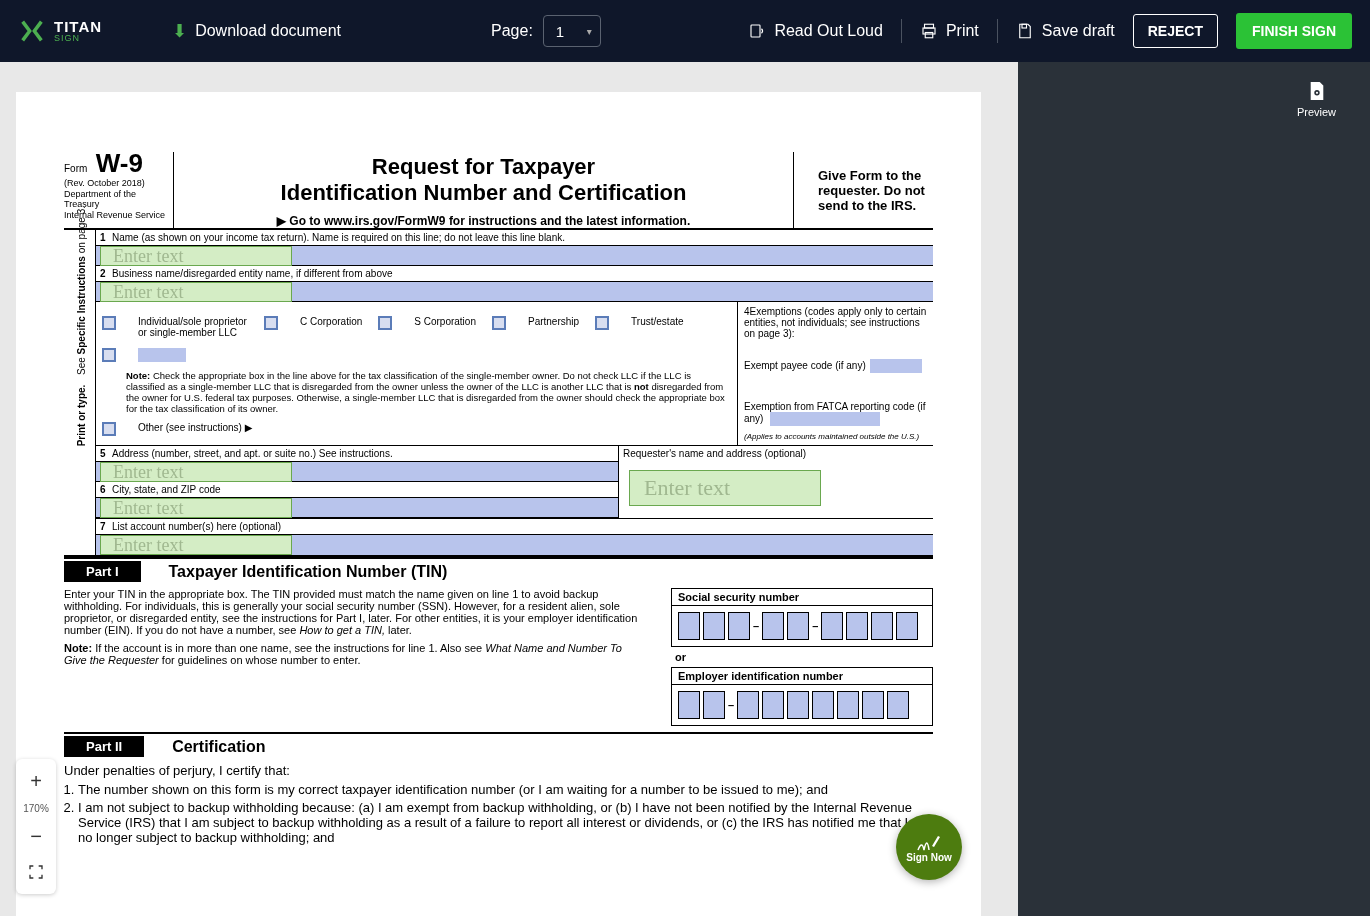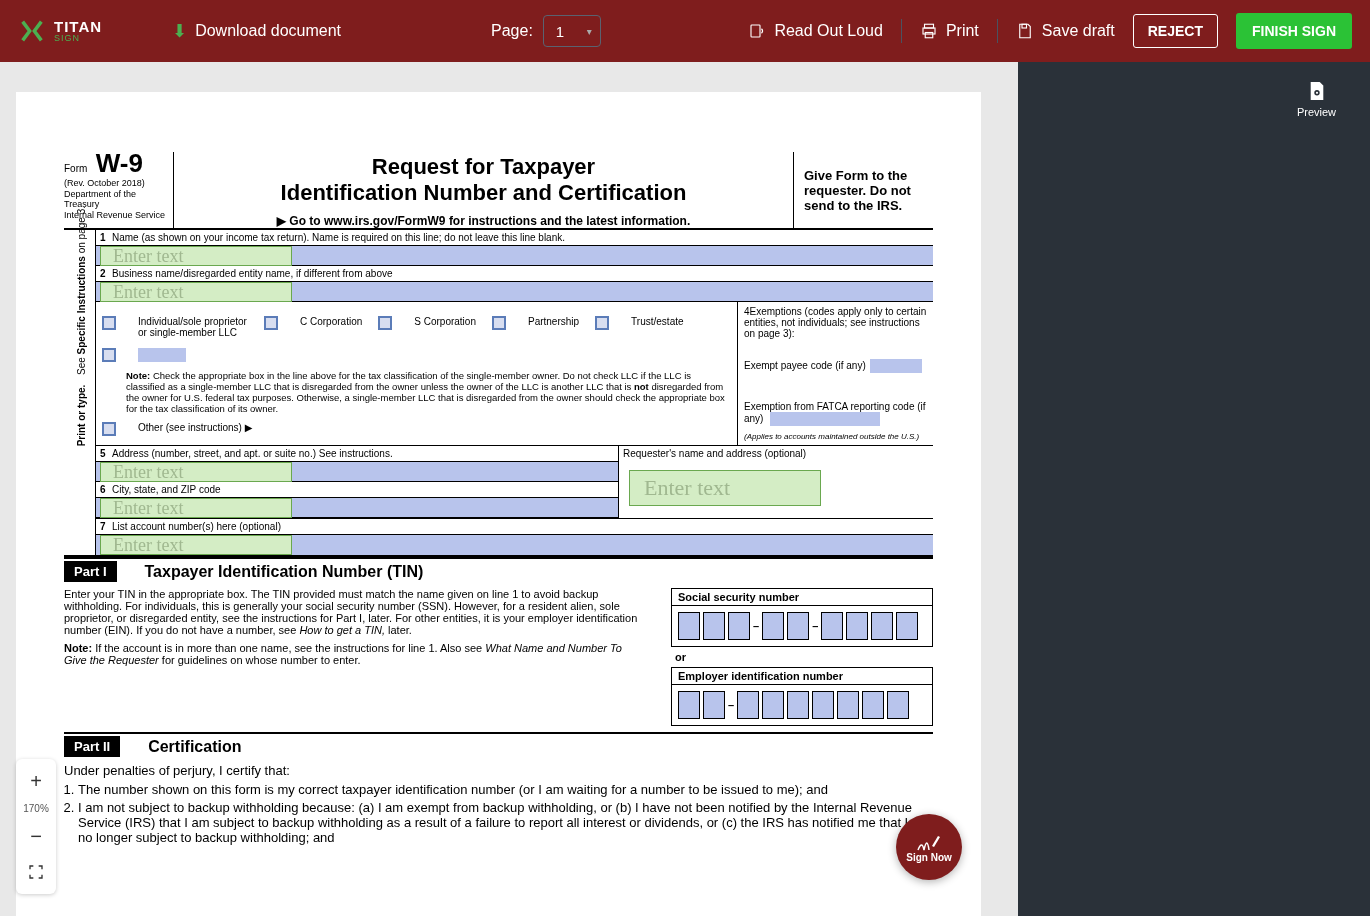--- a/index.html
+++ b/index.html
@@ -1,19 +1,19 @@
 <!DOCTYPE html>
 <html><head>
 <meta charset="utf-8">
 <style>
 * { margin: 0; padding: 0; box-sizing: border-box; }
 body { font-family: Arial, sans-serif; background: #2a3139; overflow: hidden; }
 
 
-.header { height: 62px; background: #7f1d1d; display: flex; align-items: center; padding: 16px 18px; color: #fff; }
+.header { height: 62px; background: #0f172a; display: flex; align-items: center; padding: 16px 18px; color: #fff; }
 .logo { display: flex; align-items: center; gap: 8px; margin-right: 60px; }
 .logo-icon { width: 28px; height: 28px; }
 .logo-text { display: flex; flex-direction: column; line-height: 1; }
 .logo-title { font-size: 15px; font-weight: bold; letter-spacing: 1px; }
 .logo-sub { font-size: 9px; color: #4caf50; letter-spacing: 1px; }
 .header-btn { display: flex; align-items: center; gap: 8px; color: #fff; font-size: 16px; cursor: pointer; padding: 6px 10px; }
 .download-icon { color: #4caf50; font-size: 18px; }
 .page-section { display: flex; align-items: center; gap: 10px; margin-left: 140px; }
 .page-label { font-size: 16px; }
 .page-select { background: transparent; border: 1px solid #5a6270; border-radius: 4px; color: #fff; padding: 6px 24px 6px 12px; font-size: 15px; position: relative; width: 58px; height: 32px; display: flex; align-items: center; }
@@ -42,21 +42,21 @@
 .form-head { display: flex; border-bottom: 2px solid #000; }
 .form-head-left { width: 110px; border-right: 1px solid #000; display: flex; flex-direction: column; padding-right: 6px; }
 .form-head-left .form-label { font-size: 10px; display: inline; }
 .form-head-left .w9 { font-size: 26px; font-weight: bold; line-height: 0.85; display: inline-block; margin-left: 4px; }
 .form-head-left .rev { font-size: 9px; margin-top: 2px; }
 .form-head-left .dept { font-size: 9px; margin-top: 1px; }
 .form-head-center { flex: 1; text-align: center; padding: 0 12px; }
 .form-head-center .h1 { font-size: 22px; font-weight: bold; margin-top: 2px; }
 .form-head-center .h2 { font-size: 22px; font-weight: bold; }
 .form-head-center .goto { font-size: 12px; font-weight: bold; margin-top: 8px; }
-.form-head-right { width: 140px; border-left: 1px solid #000; padding-left: 10px; font-size: 13px; font-weight: bold; display: flex; align-items: center; }
+.form-head-right { width: 140px; border-left: 1px solid #000; padding-left: 24px; font-size: 13px; font-weight: bold; display: flex; align-items: center; }
 
 
 .form-body { display: flex; border-bottom: 2px solid #000; }
 .side-caption { width: 32px; border-right: 1px solid #000; position: relative; }
 .side-caption .rot { position: absolute; transform: rotate(-90deg); transform-origin: center; font-size: 10px; white-space: nowrap; left: -68px; top: 180px; width: 170px; text-align: center; }
 .side-caption .rot2 { top: 55px; left: -98px; width: 230px; }
 .form-lines { flex: 1; }
 .line { border-bottom: 1px solid #000; font-size: 10px; padding: 2px 4px; }
 .line .num { font-weight: bold; display: inline-block; width: 12px; }
 .hl-row { background: #b8c4ec; height: 20px; border-bottom: 1px solid #000; position: relative; }
@@ -73,21 +73,21 @@
 .llc-input { display: inline-block; width: 48px; height: 14px; background: #b8c4ec; vertical-align: middle; }
 .exempt-input { display: inline-block; width: 52px; height: 14px; background: #b8c4ec; vertical-align: middle; margin-left: 4px; }
 .applies { font-size: 8px; font-style: italic; margin-top: 6px; }
 
 .line-5-6 { display: flex; }
 .line-56-left { flex: 1; }
 .line-56-right { width: 315px; border-left: 1px solid #000; }
 .req-input { position: absolute; left: 10px; top: 24px; width: 192px; height: 36px; background: #d4edc5; border: 1px solid #6aa84f; display: flex; align-items: center; font-size: 22px; color: #a0b890; padding-left: 14px; font-family: serif; }
 
 
-.part-header { background: #000; color: #fff; font-size: 13px; font-weight: bold; padding: 3px 10px; display: inline-block; }
+.part-header { background: #000; color: #fff; font-size: 13px; font-weight: bold; padding: 3px 22px; display: inline-block; }
 .part-row { border-top: 2px solid #000; display: flex; align-items: center; gap: 28px; padding: 2px 0; }
 .part-title { font-size: 16px; font-weight: bold; }
 
 
 .part1-body { display: flex; gap: 28px; padding-top: 4px; font-size: 11px; }
 .part1-left { flex: 1; }
 .italic { font-style: italic; }
 .part1-right { width: 262px; }
 .boxed { border: 1px solid #000; }
 .box-header { font-size: 11px; font-weight: bold; padding: 2px 6px; border-bottom: 1px solid #000; }
@@ -100,21 +100,21 @@
 .part2-body { font-size: 13px; padding-top: 4px; }
 .part2-body ol { margin-left: 14px; margin-top: 4px; }
 .part2-body li { margin-bottom: 3px; }
 
 
 .zoom-controls { position: absolute; left: 16px; bottom: 22px; background: #fff; border-radius: 6px; box-shadow: 0 1px 4px rgba(0,0,0,0.2); width: 40px; display: flex; flex-direction: column; align-items: center; padding: 4px 0; z-index: 10; }
 .zoom-btn { width: 100%; height: 36px; display: flex; align-items: center; justify-content: center; font-size: 20px; color: #333; cursor: pointer; }
 .zoom-pct { font-size: 10px; color: #555; padding: 4px 0; }
 
 
-.sign-fab { position: absolute; right: 56px; bottom: 36px; width: 66px; height: 66px; border-radius: 50%; background: #7f1d1d; display: flex; flex-direction: column; align-items: center; justify-content: center; color: #fff; cursor: pointer; box-shadow: 0 2px 8px rgba(0,0,0,0.3); z-index: 10; }
+.sign-fab { position: absolute; right: 56px; bottom: 36px; width: 66px; height: 66px; border-radius: 50%; background: #4d7c0f; display: flex; flex-direction: column; align-items: center; justify-content: center; color: #fff; cursor: pointer; box-shadow: 0 2px 8px rgba(0,0,0,0.3); z-index: 10; }
 .sign-fab-label { font-size: 10px; font-weight: bold; margin-top: -2px; }
 </style>
 </head>
 <body>
 
 <div class="header">
   <div class="logo">
     <svg class="logo-icon" viewBox="0 0 24 24">
         <path d="M4 4 L10 12 L4 20" stroke="#4caf50" stroke-width="3" fill="none"></path>
         <path d="M20 4 L14 12 L20 20" stroke="#4caf50" stroke-width="3" fill="none"></path>

